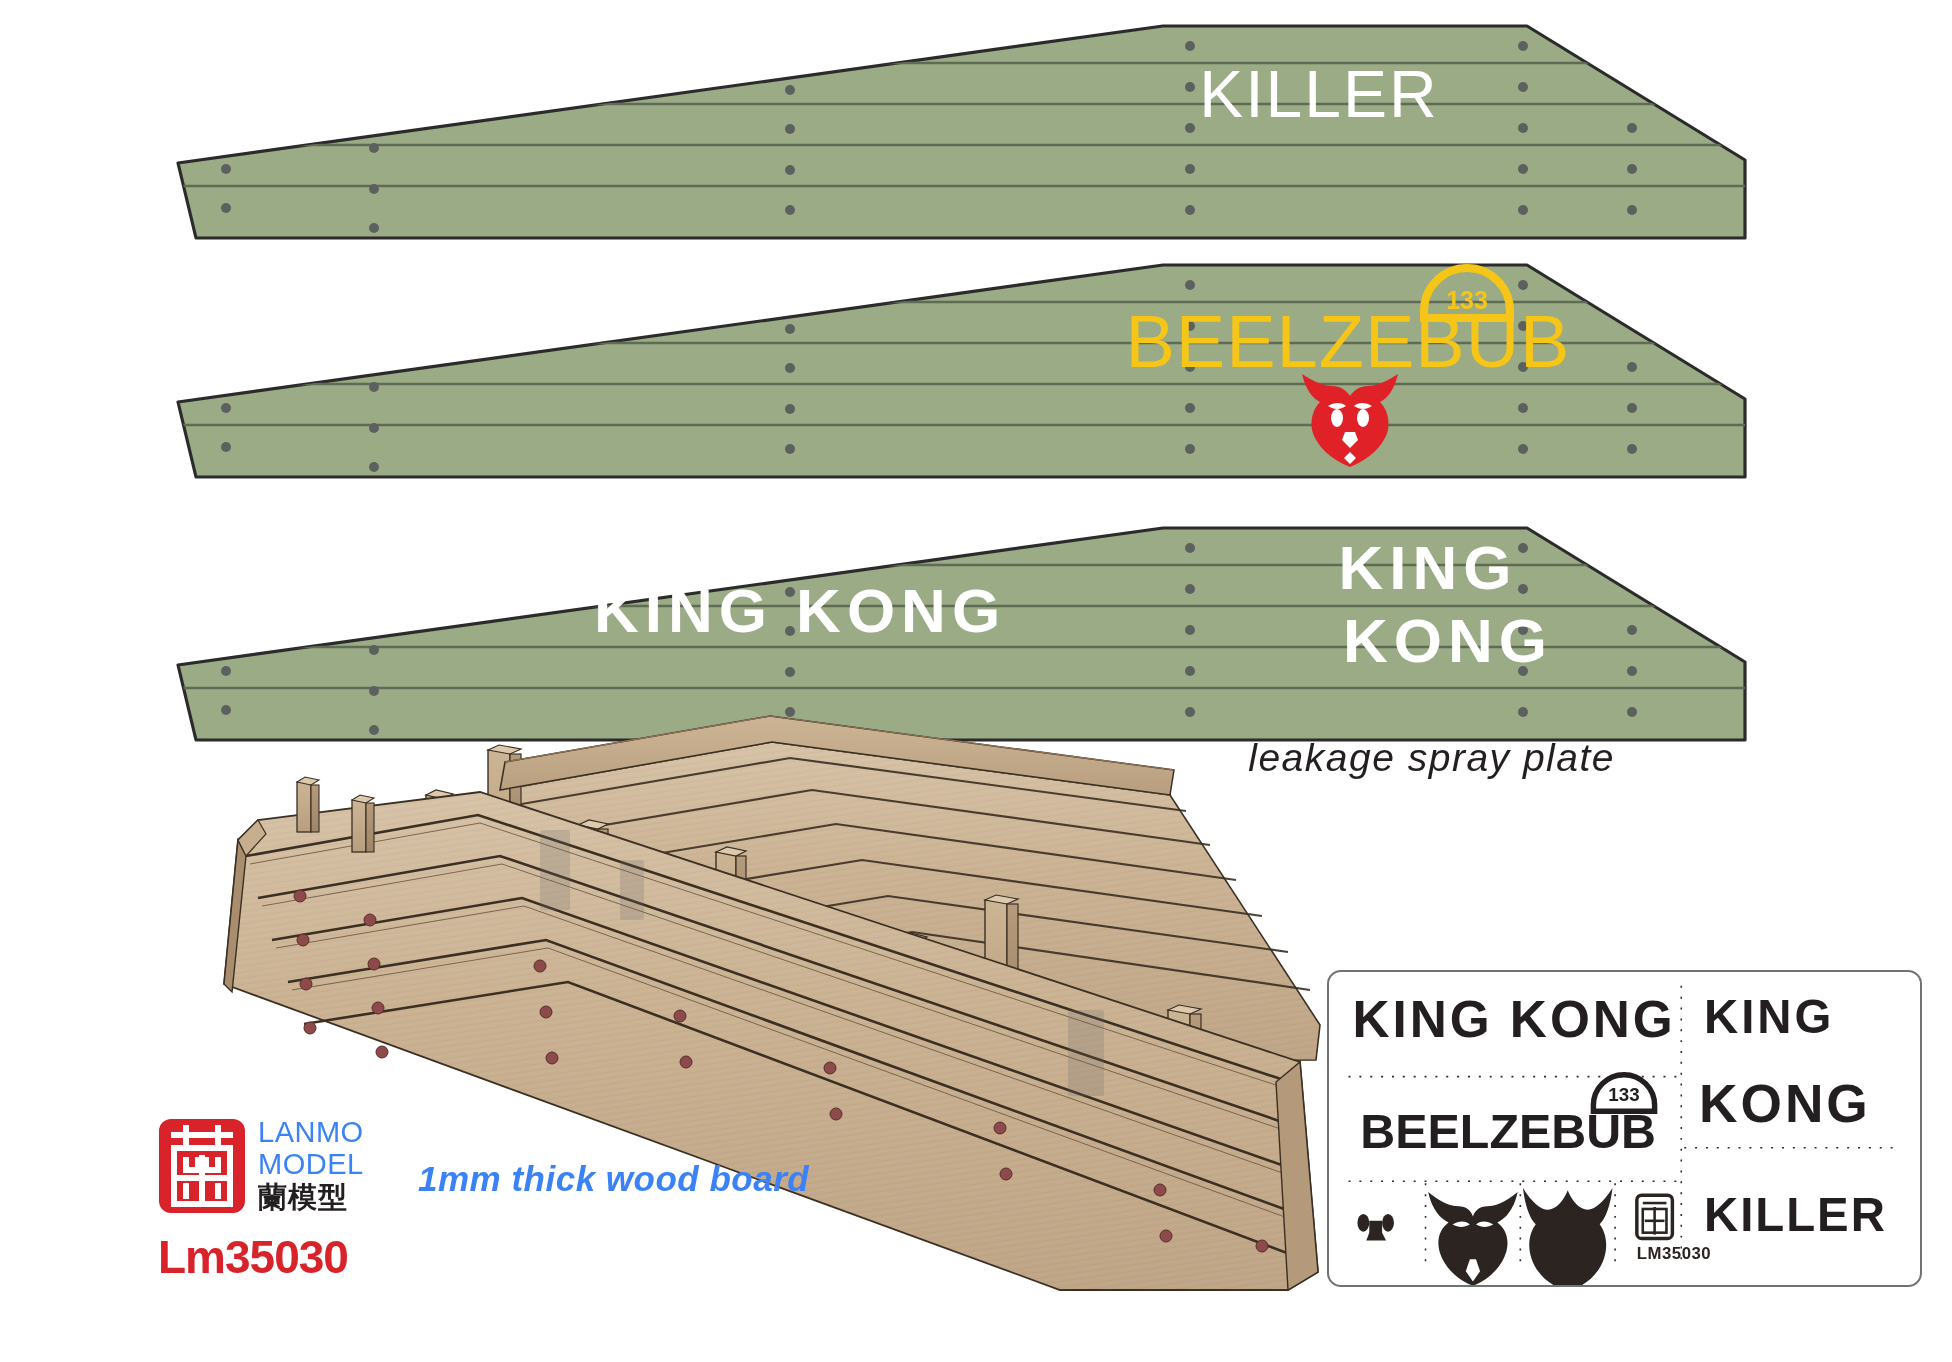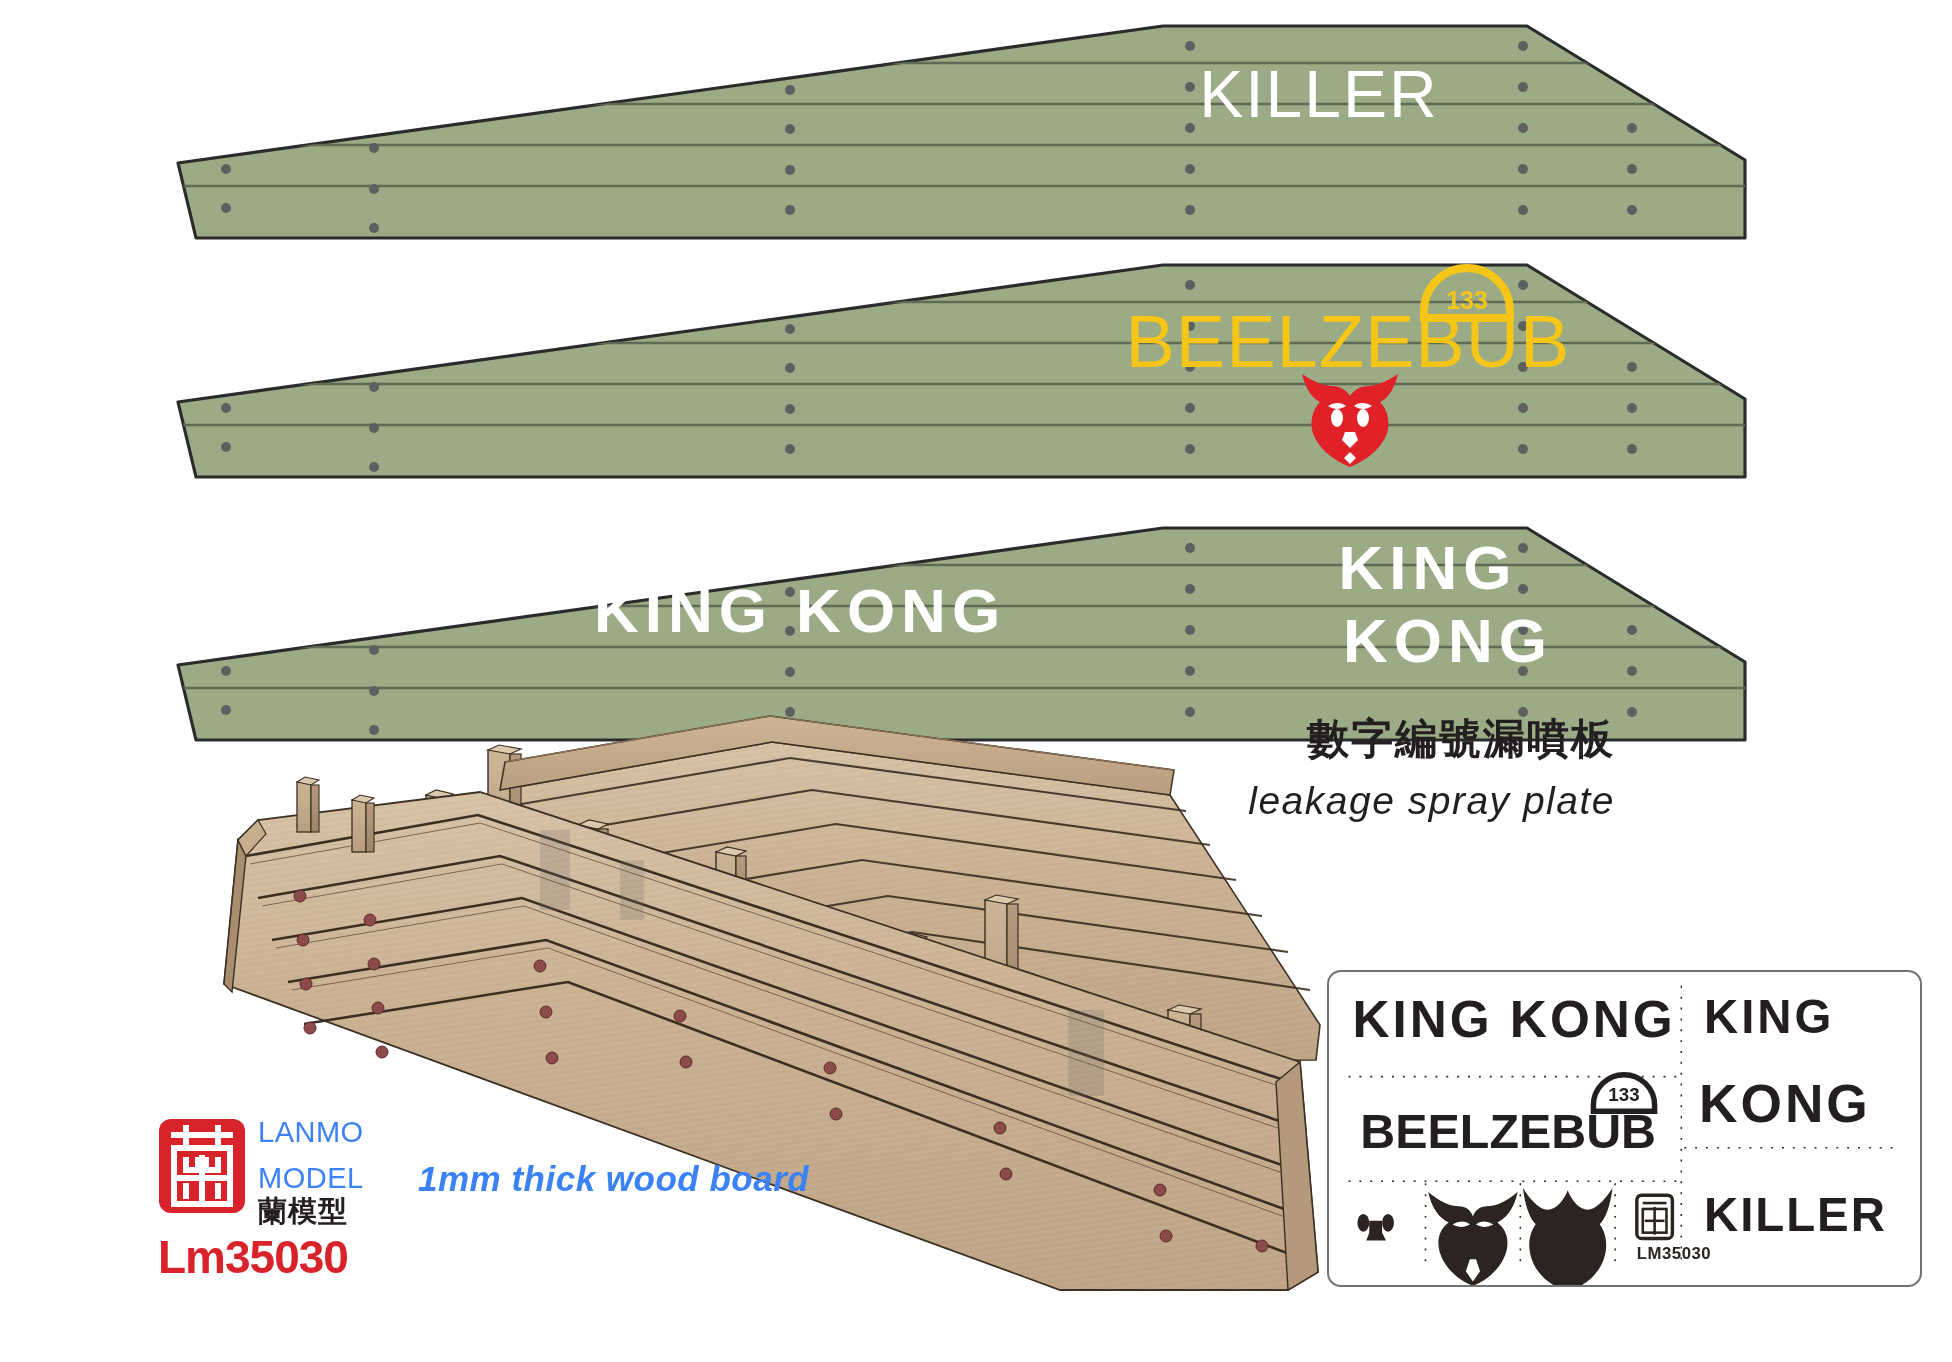--- a/index.html
+++ b/index.html
@@ -74,21 +74,21 @@
   }
   .brand-words .l1,
   .brand-words .l2 {
     display: block;
     font-family: "Liberation Sans", sans-serif;
     font-weight: 400;
     font-size: 29px;
     letter-spacing: 0.5px;
     color: #3b82f6;
   }
-  .brand-words .l2 { margin-top: 17px; }
+  .brand-words .l2 { margin-top: 3px; }
   .brand-words .l3 {
     display: block;
     font-family: "DejaVu Sans", sans-serif;
     font-weight: 700;
     font-size: 29px;
     letter-spacing: 1px;
     color: #231f20;
     margin-top: 4px;
   }
   .brand-code {
@@ -433,21 +433,20 @@
       </g>
 
       <g>
         <path d="M 500,790 L 505,762 L 770,716 L 1174,770 L 1170,795 L 772,742 Z" fill="url(#woodGradB)" stroke="#3b2f22" stroke-width="1.5"></path>
         <path d="M 505,762 L 770,716 L 1174,770" fill="none" stroke="#8e755a" stroke-width="1.2"></path>
       </g>
     </g>
   </svg>
 
   <div class="plate-label">
-    <span class="cn">數字編號漏噴板</span>
     <span class="en">leakage spray plate</span>
   </div>
 
   <div class="brand">
     <svg class="brand-seal" viewBox="0 0 88 96" width="88" height="96">
       <rect x="1" y="1" width="86" height="94" rx="12" fill="#d8232a"></rect>
       <g fill="none" stroke="#ffffff" stroke-width="6" stroke-linecap="square">
         <line x1="16" y1="17" x2="72" y2="17"></line>
         <line x1="28" y1="10" x2="28" y2="24"></line>
         <line x1="60" y1="10" x2="60" y2="24"></line>

